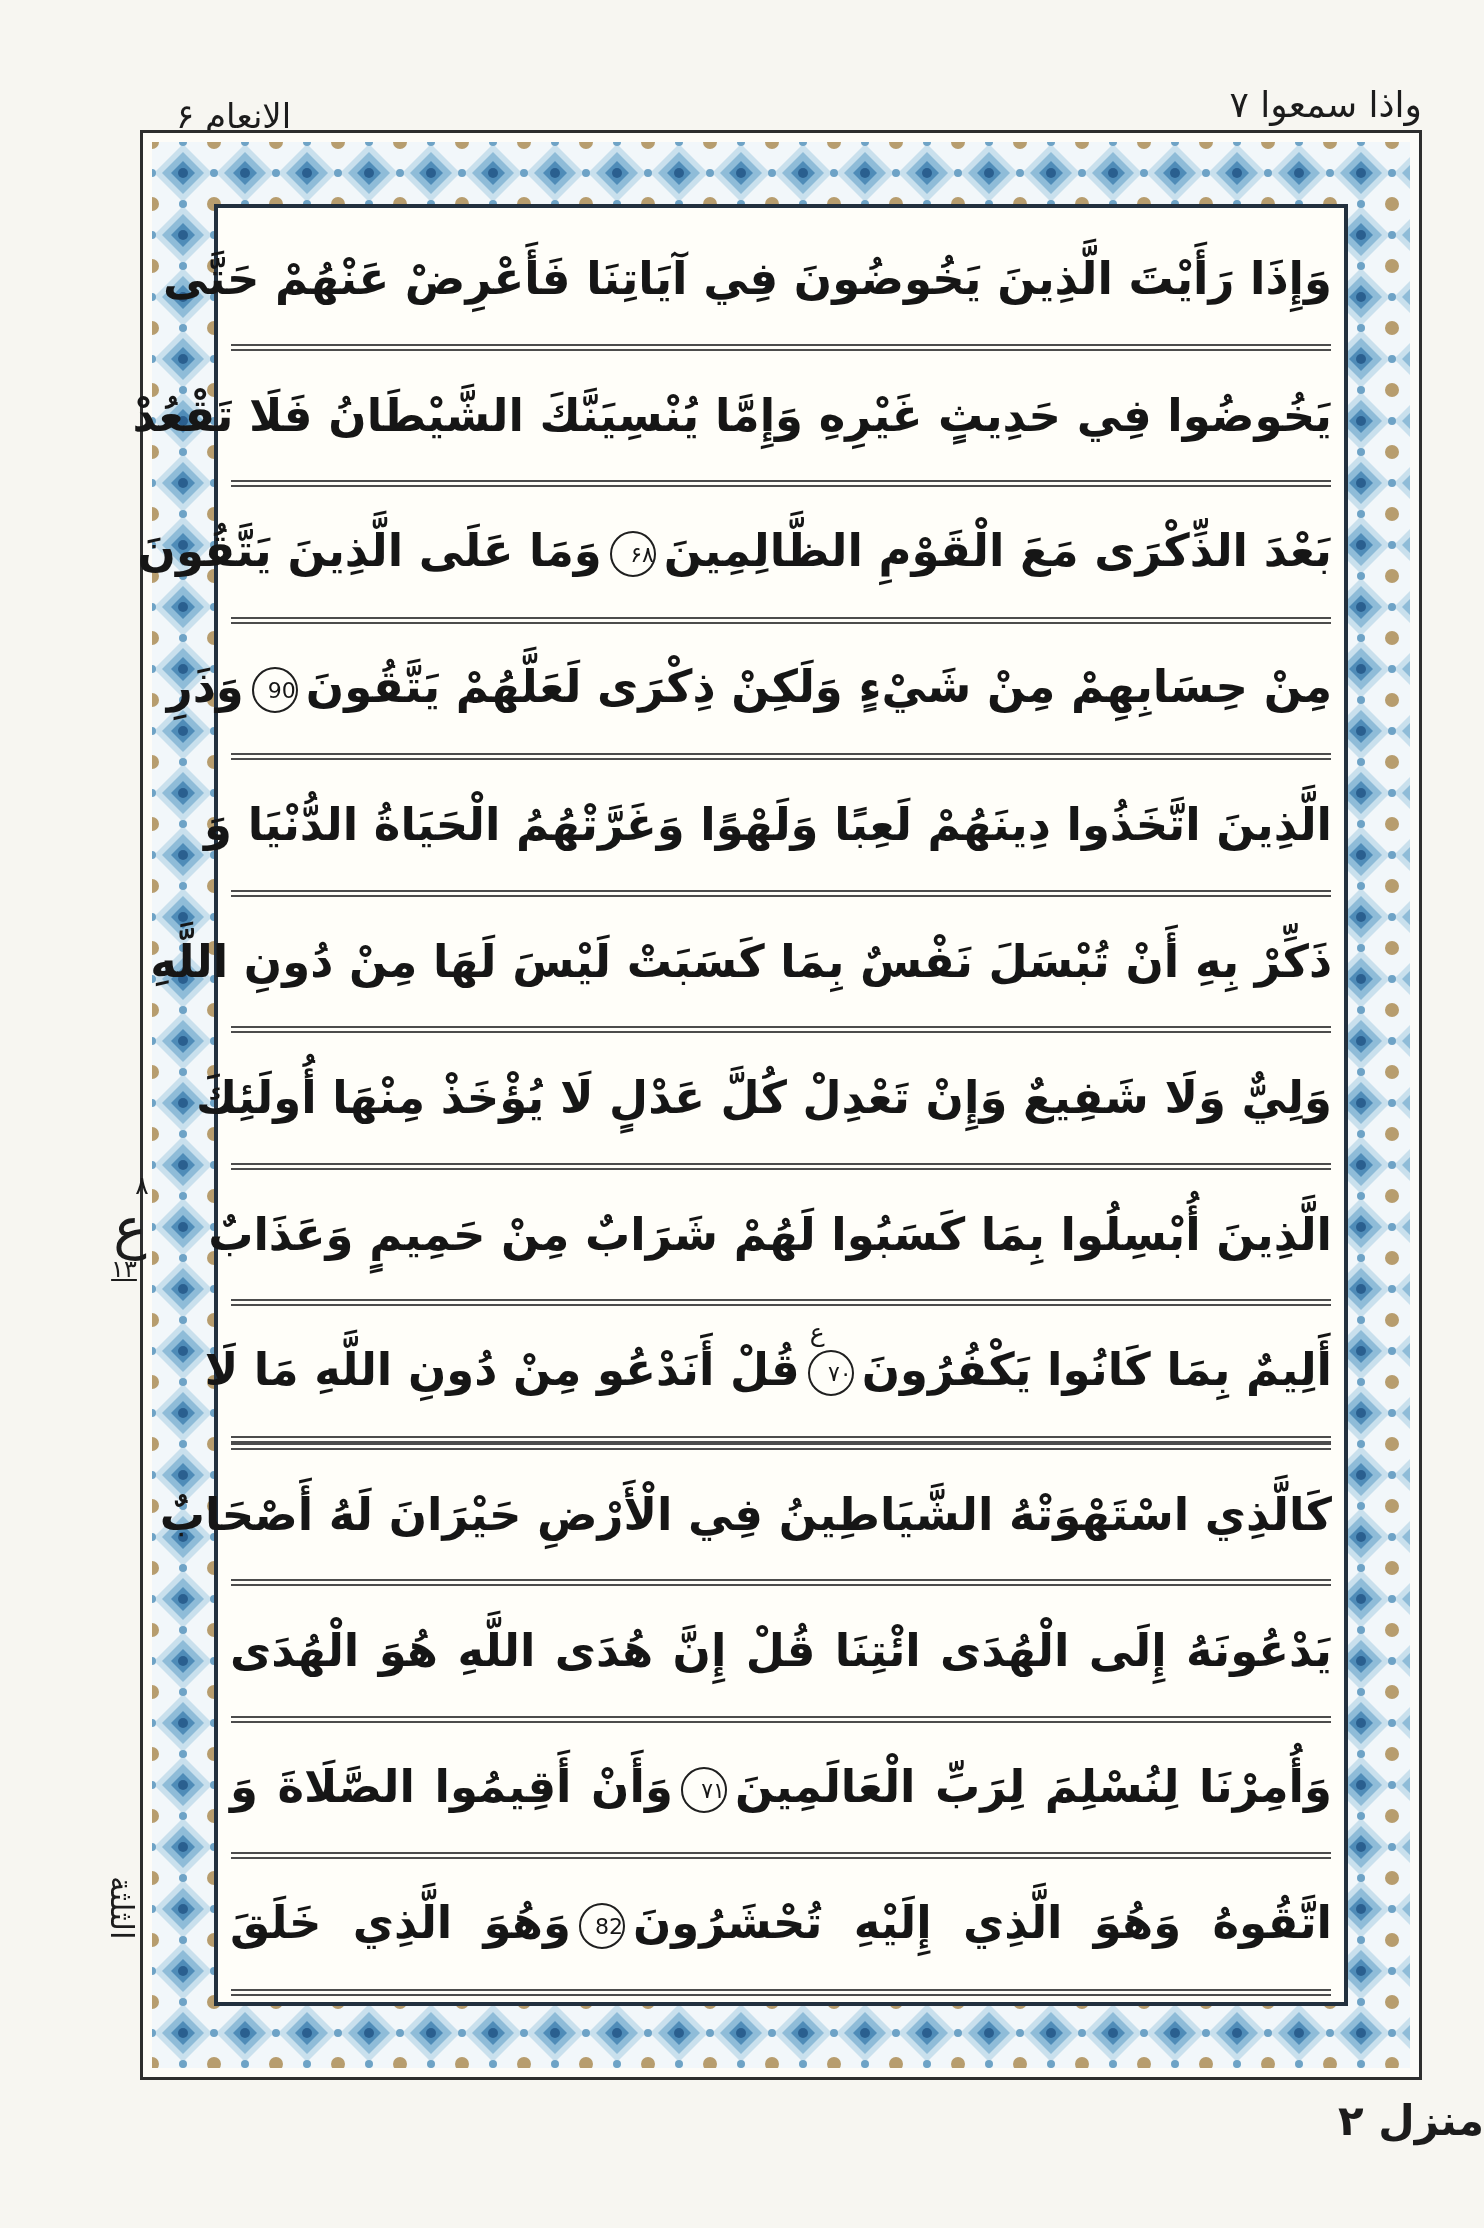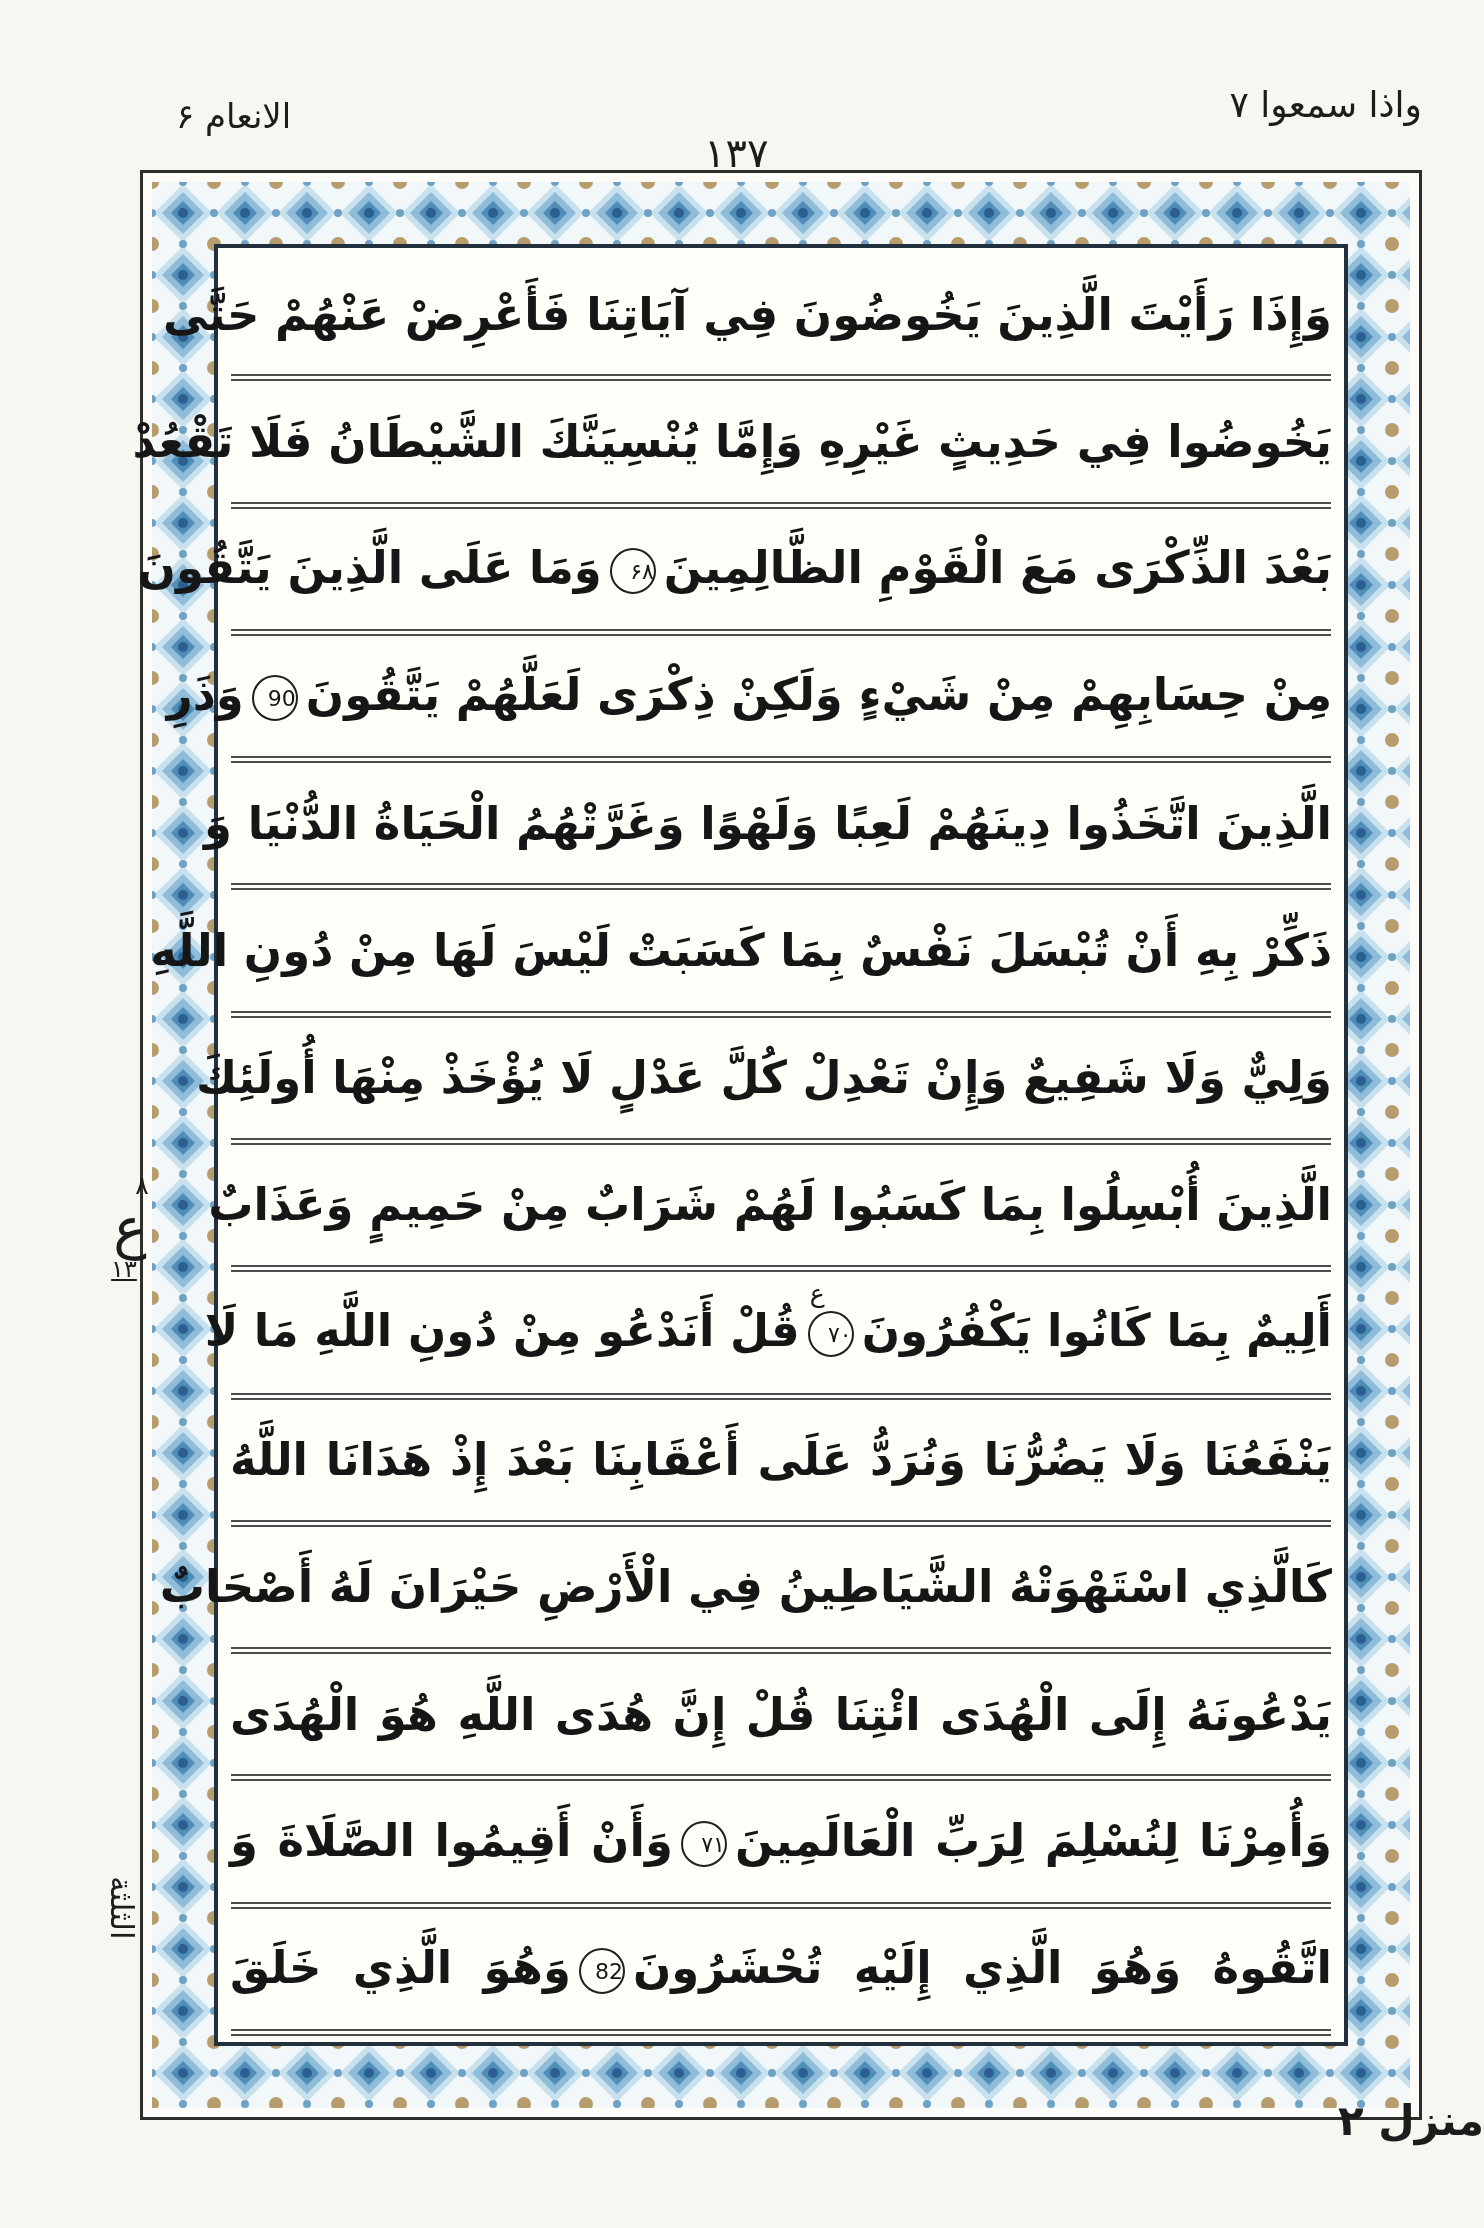--- a/index.html
+++ b/index.html
@@ -9,21 +9,21 @@
     font-family:"DejaVu Sans",sans-serif;
   }
   
   .hdr{position:absolute;direction:rtl;white-space:nowrap;}
   .h-juz{right:62px;top:84px;font-size:36px;}
   .h-page{left:704px;top:86px;font-size:40px;margin-top:44px;}
   .h-surah{left:144px;top:96px;font-size:34px;margin-left:32px;}
   
   .frame{
     position:absolute;left:140px;top:130px;width:1282px;height:1950px;
-    border:3px solid #2e2e2e;background:#fdfcf8;box-sizing:border-box;margin-top:40px;
+    border:3px solid #2e2e2e;background:#fdfcf8;box-sizing:border-box;
   }
   .orn-svg{position:absolute;left:9px;top:9px;display:block;}
   .content{
     position:absolute;left:71px;top:71px;right:71px;bottom:71px;
     border:4px solid #22303e;background:#fffef9;
     display:flex;flex-direction:column;
     padding:6px 10px;box-sizing:border-box;
   }
   
   .q-row{flex:1 1 0;display:flex;align-items:center;min-height:0;padding:0 2px;}
@@ -128,23 +128,20 @@
         </div>
         <div class="q-sep"></div>
         <div class="q-row">
           <div class="q-line" dir="rtl">الَّذِينَ أُبْسِلُوا بِمَا كَسَبُوا لَهُمْ شَرَابٌ مِنْ حَمِيمٍ وَعَذَابٌ</div>
         </div>
         <div class="q-sep"></div>
         <div class="q-row">
           <div class="q-line" dir="rtl">أَلِيمٌ بِمَا كَانُوا يَكْفُرُونَ<span class="verse-marker">۷۰<span class="ruku-above">ع</span></span>قُلْ أَنَدْعُو مِنْ دُونِ اللَّهِ مَا لَا</div>
         </div>
         <div class="q-sep"></div>
-        <div class="q-row">
-          <div class="q-line" dir="rtl">يَنْفَعُنَا وَلَا يَضُرُّنَا وَنُرَدُّ عَلَى أَعْقَابِنَا بَعْدَ إِذْ هَدَانَا اللَّهُ</div>
-        </div>
         <div class="q-sep"></div>
         <div class="q-row">
           <div class="q-line" dir="rtl">كَالَّذِي اسْتَهْوَتْهُ الشَّيَاطِينُ فِي الْأَرْضِ حَيْرَانَ لَهُ أَصْحَابٌ</div>
         </div>
         <div class="q-sep"></div>
         <div class="q-row">
           <div class="q-line" dir="rtl">يَدْعُونَهُ إِلَى الْهُدَى ائْتِنَا قُلْ إِنَّ هُدَى اللَّهِ هُوَ الْهُدَى</div>
         </div>
         <div class="q-sep"></div>
         <div class="q-row">

